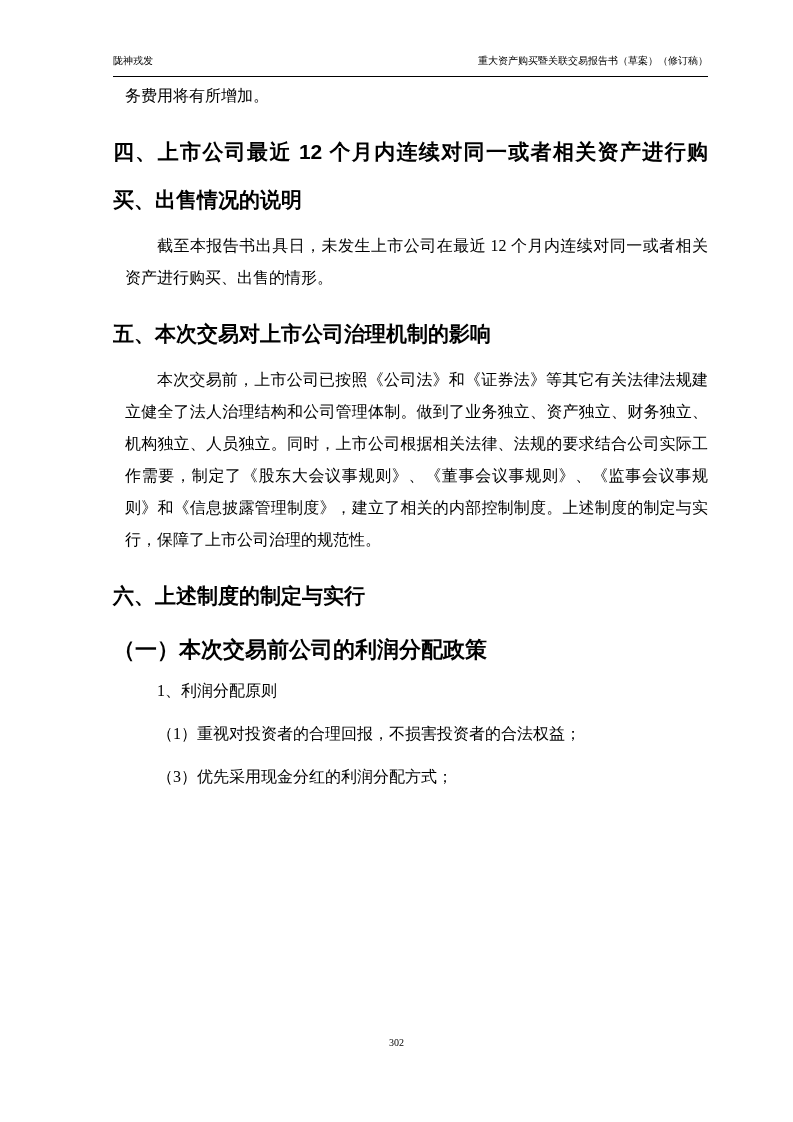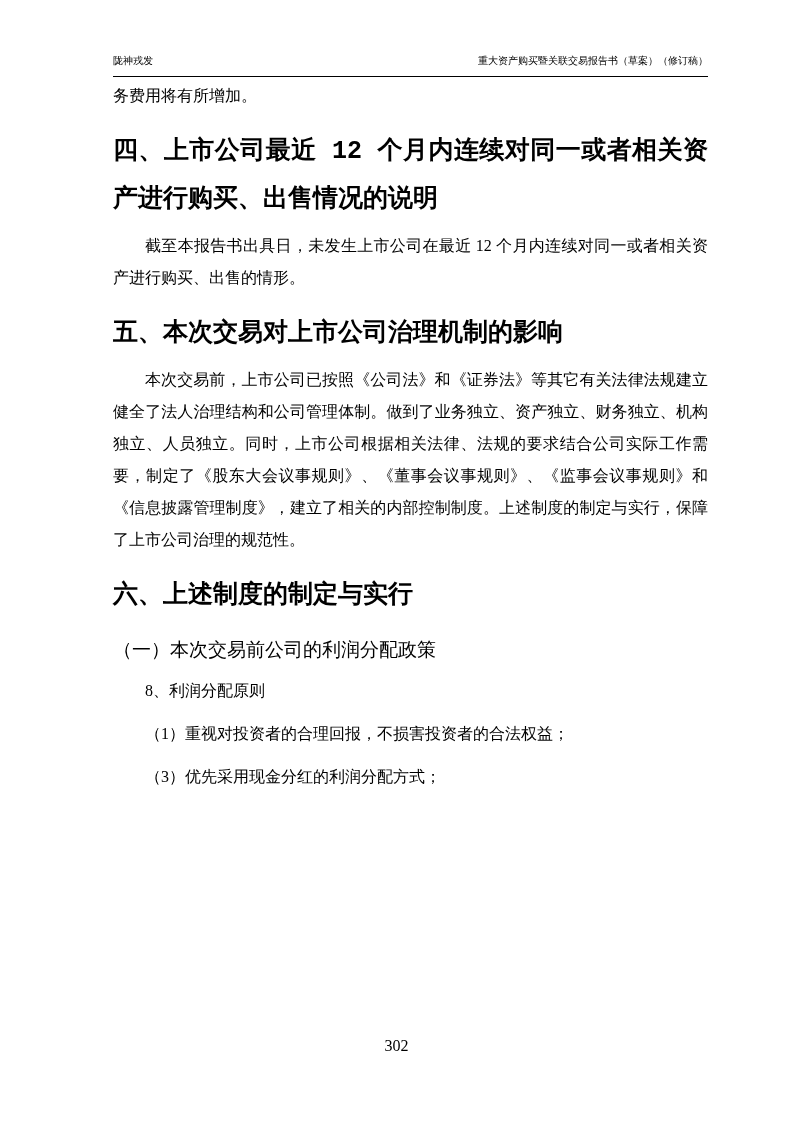--- a/index.html
+++ b/index.html
@@ -33,48 +33,48 @@
   }
   .doc-header .hdr-left { white-space: nowrap; }
   .doc-header .hdr-right { white-space: nowrap; }
   .content {
     position: absolute;
     top: 80px;
     left: 113px;
     width: 595px;
   }
   .content p {
-    margin: 0 0 11px 0;
+    margin: 0 0 11px 12px;
     font-size: 16px;
     line-height: 32px;
     text-align: justify;
   }
   .content p.indent { text-indent: 2em; }
   .content h1 {
-    font-family: Liberation Mono, monospace;
+    font-family: Liberation Sans, sans-serif;
     font-weight: bold;
-    font-size: 25px;
+    font-size: 21px;
     line-height: 48px;
     margin: 16px 0 6px 0;
     text-align: justify;
   }
   .content h2 {
     font-family: "Liberation Sans", "DejaVu Sans", sans-serif;
-    font-weight: normal;
-    font-size: 19px;
+    font-weight: bold;
+    font-size: 22px;
     line-height: 32px;
     margin: 14px 0 9px 0;
   }
   .doc-footer {
     position: absolute;
     top: 1037px;
     left: 0;
     width: 100%;
     text-align: center;
-    font-size: 16px;
+    font-size: 10px;
   }
 </style>
 </head>
 <body>
 
 <div class="page">
 
   <div class="doc-header">
     <span class="hdr-left">陇神戎发</span>
     <span class="hdr-right">重大资产购买暨关联交易报告书（草案）（修订稿）</span>
@@ -91,21 +91,21 @@
     <h1>五、本次交易对上市公司治理机制的影响</h1>
 
     <p class="indent">本次交易前，上市公司已按照《公司法》和《证券法》等其它有关法律法规建立健全了法人治理结构和公司管理体制。做到了业务独立、资产独立、财务独立、机构独立、人员独立。同时，上市公司根据相关法律、法规的要求结合公司实际工作需要，制定了《股东大会议事规则》、《董事会议事规则》、《监事会议事规则》和《信息披露管理制度》，建立了相关的内部控制制度。上述制度的制定与实行，保障了上市公司治理的规范性。</p>
 
 
     <h1>六、上述制度的制定与实行</h1>
 
 
     <h2>（一）本次交易前公司的利润分配政策</h2>
 
-    <p class="indent">8、利润分配原则</p>
+    <p class="indent">1、利润分配原则</p>
 
     <p class="indent">（1）重视对投资者的合理回报，不损害投资者的合法权益；</p>
 
 
     <p class="indent">（3）优先采用现金分红的利润分配方式；</p>
 
   </div>
 
   <div class="doc-footer">302</div>
 

